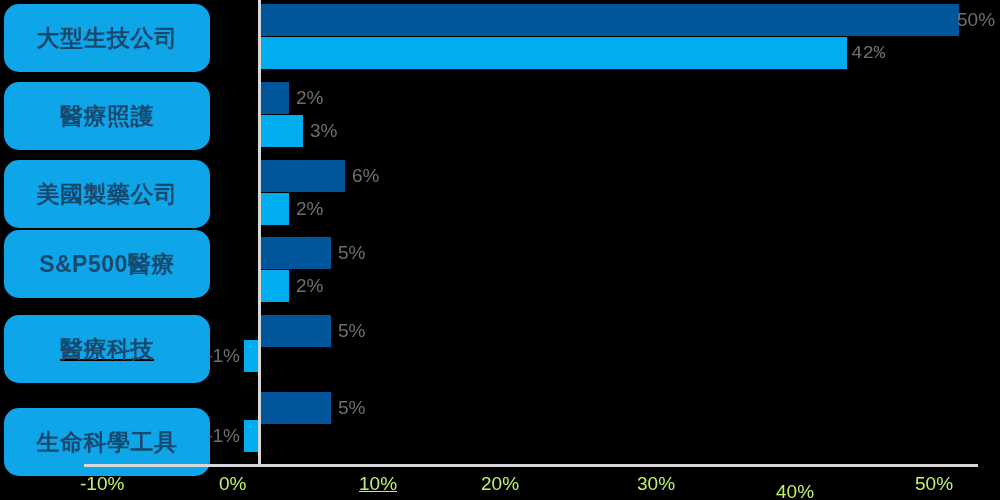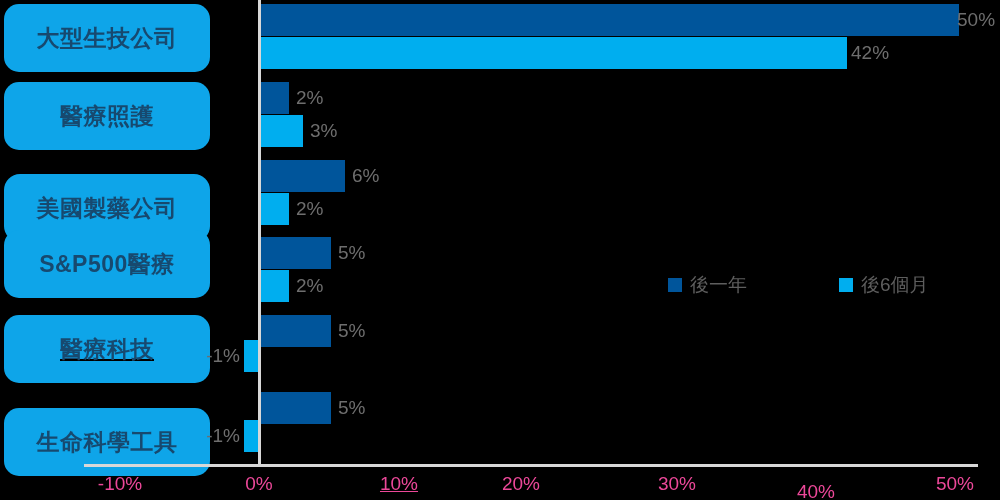--- a/index.html
+++ b/index.html
@@ -72,23 +72,23 @@
   }
   .bar-label.right { text-align: left; }
   .bar-label.left  { text-align: right; }
 
   
   .tick-label {
     position: absolute;
     top: 473px;
     width: 80px;
     margin-left: -40px;
-    text-align: center;
+    text-align: left;
     font-size: 19px;
-    color: #ec4899;
+    color: #bef264;
   }
 
   
   #legend {
     position: absolute;
     left: 668px;
     top: 272px;
     display: flex;
     align-items: center;
   }
@@ -114,21 +114,21 @@
 
 <div id="chart-root">
 
   <div id="category-pills">
     <div class="cat-pill" style="top:4px;">
       <span class="cat-label">大型生技公司</span>
     </div>
     <div class="cat-pill" style="top:82px;">
       <span class="cat-label">醫療照護</span>
     </div>
-    <div class="cat-pill" style="top:174px;border-radius:16px;">
+    <div class="cat-pill" style="top:160px;">
       <span class="cat-label">美國製藥公司</span>
     </div>
     <div class="cat-pill" style="top:230px;">
       <span class="cat-label">S&amp;P500醫療</span>
     </div>
     <div class="cat-pill" style="top:315px;text-decoration:underline;">
       <span class="cat-label">醫療科技</span>
     </div>
     <div class="cat-pill" style="top:408px;">
       <span class="cat-label">生命科學工具</span>
@@ -136,21 +136,21 @@
   </div>
 
   <div id="plot">
 
     <div class="axis-line" style="left:84px; top:464px; width:894px;"></div>
     <div class="zero-line" style="left:258px;"></div>
 
     <div class="bar series-a" style="left: 261px; top: 4px; width: 697.5px;"></div>
     <div class="bar-label right" style="left:957px; top:4px;">50%</div>
     <div class="bar series-b" style="left: 261px; top: 37px; width: 585.9px;"></div>
-    <div class="bar-label right" style="left:851px; top:37px;">42%</div>
+    <div class="bar-label right" style="left:851px; top:37px;font-family:Liberation Mono, monospace;">42%</div>
 
     <div class="bar series-a" style="left: 261px; top: 82px; width: 27.9px;"></div>
     <div class="bar-label right" style="left:296px; top:82px;">2%</div>
     <div class="bar series-b" style="left: 261px; top: 115px; width: 41.85px;"></div>
     <div class="bar-label right" style="left:310px; top:115px;">3%</div>
 
     <div class="bar series-a" style="left: 261px; top: 160px; width: 83.7px;"></div>
     <div class="bar-label right" style="left:352px; top:160px;">6%</div>
     <div class="bar series-b" style="left: 261px; top: 193px; width: 27.9px;"></div>
     <div class="bar-label right" style="left:296px; top:193px;">2%</div>
@@ -173,25 +173,14 @@
     <div class="tick-label" style="left:120px;">-10%</div>
     <div class="tick-label" style="left:259px;">0%</div>
     <div class="tick-label" style="left:399px;text-decoration:underline;">10%</div>
     <div class="tick-label" style="left:521px;">20%</div>
     <div class="tick-label" style="left:677px;">30%</div>
     <div class="tick-label" style="left:816px;margin-top:8px;">40%</div>
     <div class="tick-label" style="left:955px;">50%</div>
 
   </div>
 
-  <div id="legend">
-    <div class="legend-item">
-      <span class="legend-swatch" style="background:#00559B;"></span>
-      <span class="legend-text">後一年</span>
-    </div>
-    <div class="legend-gap"></div>
-    <div class="legend-item">
-      <span class="legend-swatch" style="background:#00AEEF;"></span>
-      <span class="legend-text">後6個月</span>
-    </div>
-  </div>
 
 </div>
 
 </body></html>

